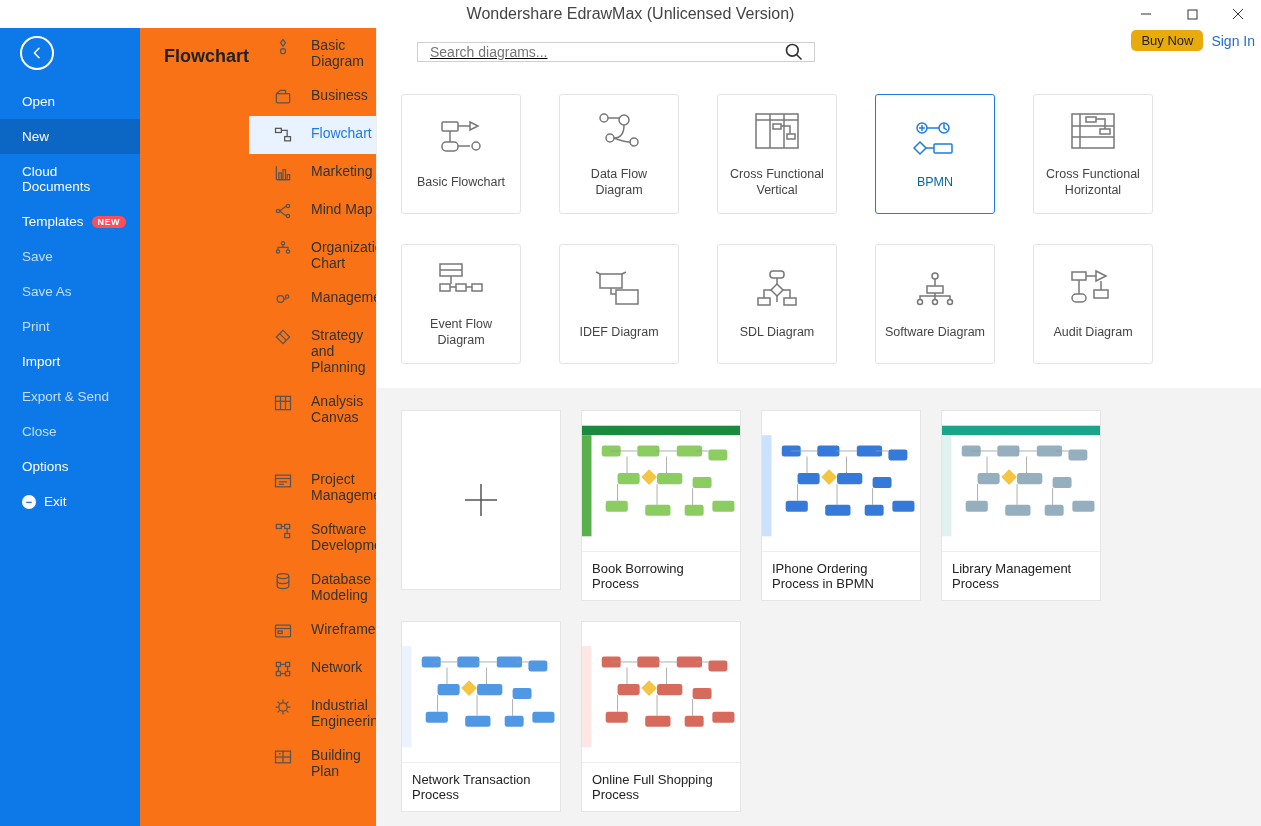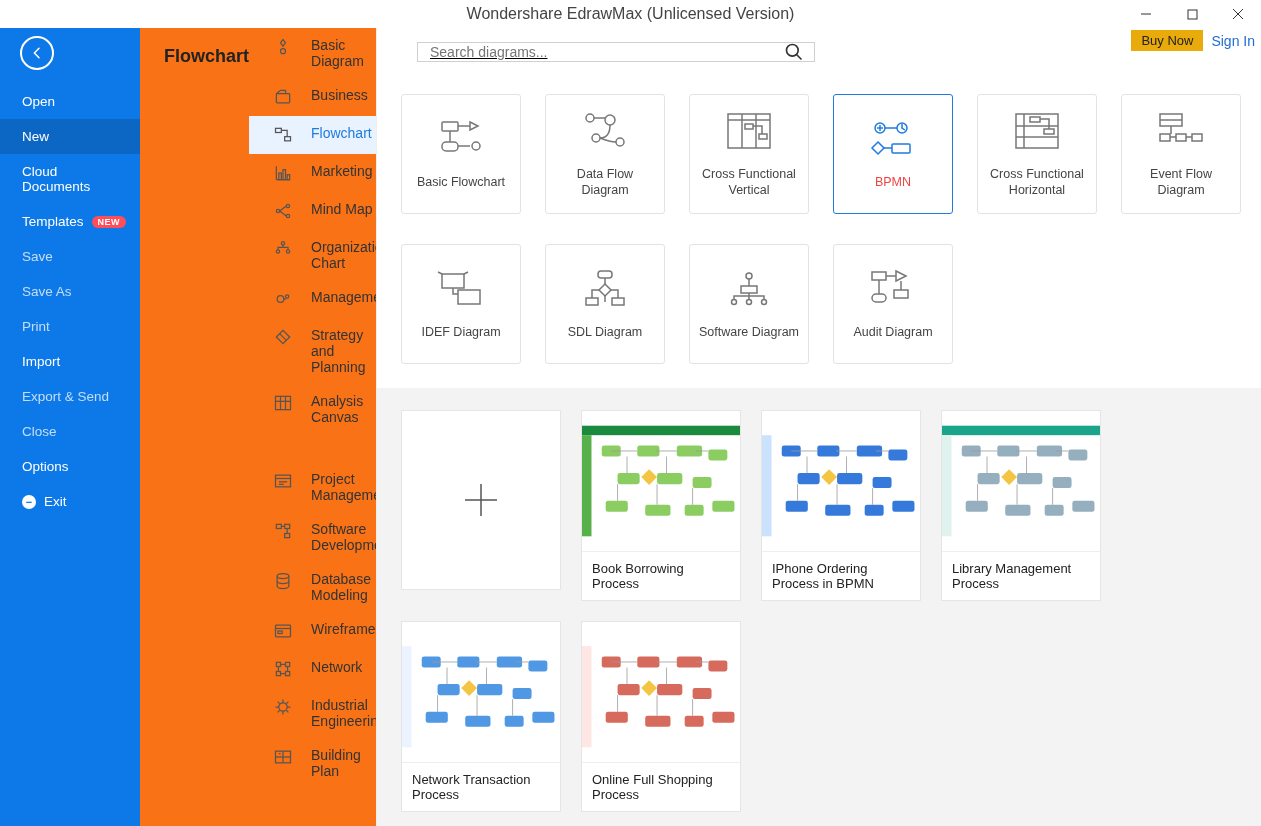--- a/index.html
+++ b/index.html
@@ -1,21 +1,21 @@
 <!DOCTYPE html>
 <html><head>
 <meta charset="utf-8">
 <style>
 * { box-sizing: border-box; margin: 0; padding: 0; font-family: "Segoe UI", Arial, sans-serif; }
 body { width: 1261px; height: 826px; overflow: hidden; background: #fff; display: flex; flex-direction: column; }
 .titlebar { height: 28px; display: flex; align-items: center; justify-content: center; position: relative; font-size: 16px; color: #444; }
 .window-controls { position: absolute; right: 0; top: 0; display: flex; }
 .win-btn { width: 46px; height: 28px; display: flex; align-items: center; justify-content: center; font-size: 12px; color: #333; cursor: pointer; }
 .topright { position: absolute; right: 6px; top: 30px; display: flex; align-items: center; gap: 8px; }
-.buy-now { background: #e9aa0b; color: #222; font-size: 13px; padding: 3px 10px; border-radius: 0; cursor: pointer; }
+.buy-now { background: #e9aa0b; color: #222; font-size: 13px; padding: 3px 10px; border-radius: 5px; cursor: pointer; }
 .sign-in { color: #1f6cd6; font-size: 14px; cursor: pointer; }
 
 .main { flex: 1; display: flex; min-height: 0; }
 
 
 .sidebar-blue { width: 140px; background: #0d78e7; color: #fff; display: flex; flex-direction: column; padding-top: 8px; }
 .back-circle { width: 34px; height: 34px; border: 2px solid #fff; border-radius: 50%; display: flex; align-items: center; justify-content: center; margin-left: 20px; margin-bottom: 14px; cursor: pointer; }
 .back-circle svg { width: 16px; height: 16px; }
 .blue-item { padding: 10px 22px; font-size: 13.5px; cursor: pointer; display: flex; align-items: center; gap: 8px; }
 .blue-item.dim { color: rgba(255,255,255,0.75); }
@@ -37,24 +37,24 @@
 
 
 .content { flex: 1; display: flex; flex-direction: column; background: #fff; min-width: 0; }
 .search-row { padding: 14px 0 14px 40px; }
 .search-box { width: 398px; height: 20px; border: 1px solid #d0d0d0; display: flex; align-items: center; padding: 0 10px 0 12px; text-decoration: underline; }
 .search-box input { flex: 1; border: none; outline: none; font-size: 14px; color: #555; }
 .search-icon { width: 20px; height: 20px; }
 
 .content-scroll { flex: 1; overflow-y: auto; background: #fff; }
 
-.diagram-grid { display: flex; flex-wrap: wrap; gap: 30px 24px; padding: 18px 0 24px 24px; }
+.diagram-grid { display: flex; flex-wrap: wrap; gap: 30px 38px; padding: 18px 0 24px 24px; }
 .diag-card { width: 120px; height: 120px; border: 1px solid #e3e3e3; border-radius: 3px; display: flex; flex-direction: column; align-items: center; justify-content: center; gap: 14px; cursor: pointer; text-align: center; padding: 8px 6px; }
 .diag-card.selected { border: 1.5px solid #1f7be0; }
-.diag-card.selected .diag-label { color: #ef4444; }
+.diag-card.selected .diag-label { color: #0369a1; }
 .diag-card.selected svg * { stroke: #1f7be0 !important; }
 .diag-icon { width: 50px; height: 42px; display: flex; align-items: center; justify-content: center; }
 .diag-icon svg * { stroke: #777; }
 .diag-label { font-size: 12.5px; color: #444; line-height: 1.3; }
 
 .templates-area { background: #f3f3f3; padding: 22px 0 30px 24px; display: flex; flex-wrap: wrap; gap: 20px; align-items: flex-start; }
 .tmpl-card { width: 160px; background: #fff; border: 1px solid #e5e5e5; display: flex; flex-direction: column; cursor: pointer; }
 .tmpl-thumb { width: 100%; height: 140px; display: flex; align-items: center; justify-content: center; }
 .tmpl-title { border-top: 1px solid #eee; padding: 9px 10px; font-size: 13px; color: #222; font-weight: 500; }
 .blank-card .tmpl-thumb { height: 178px; }

